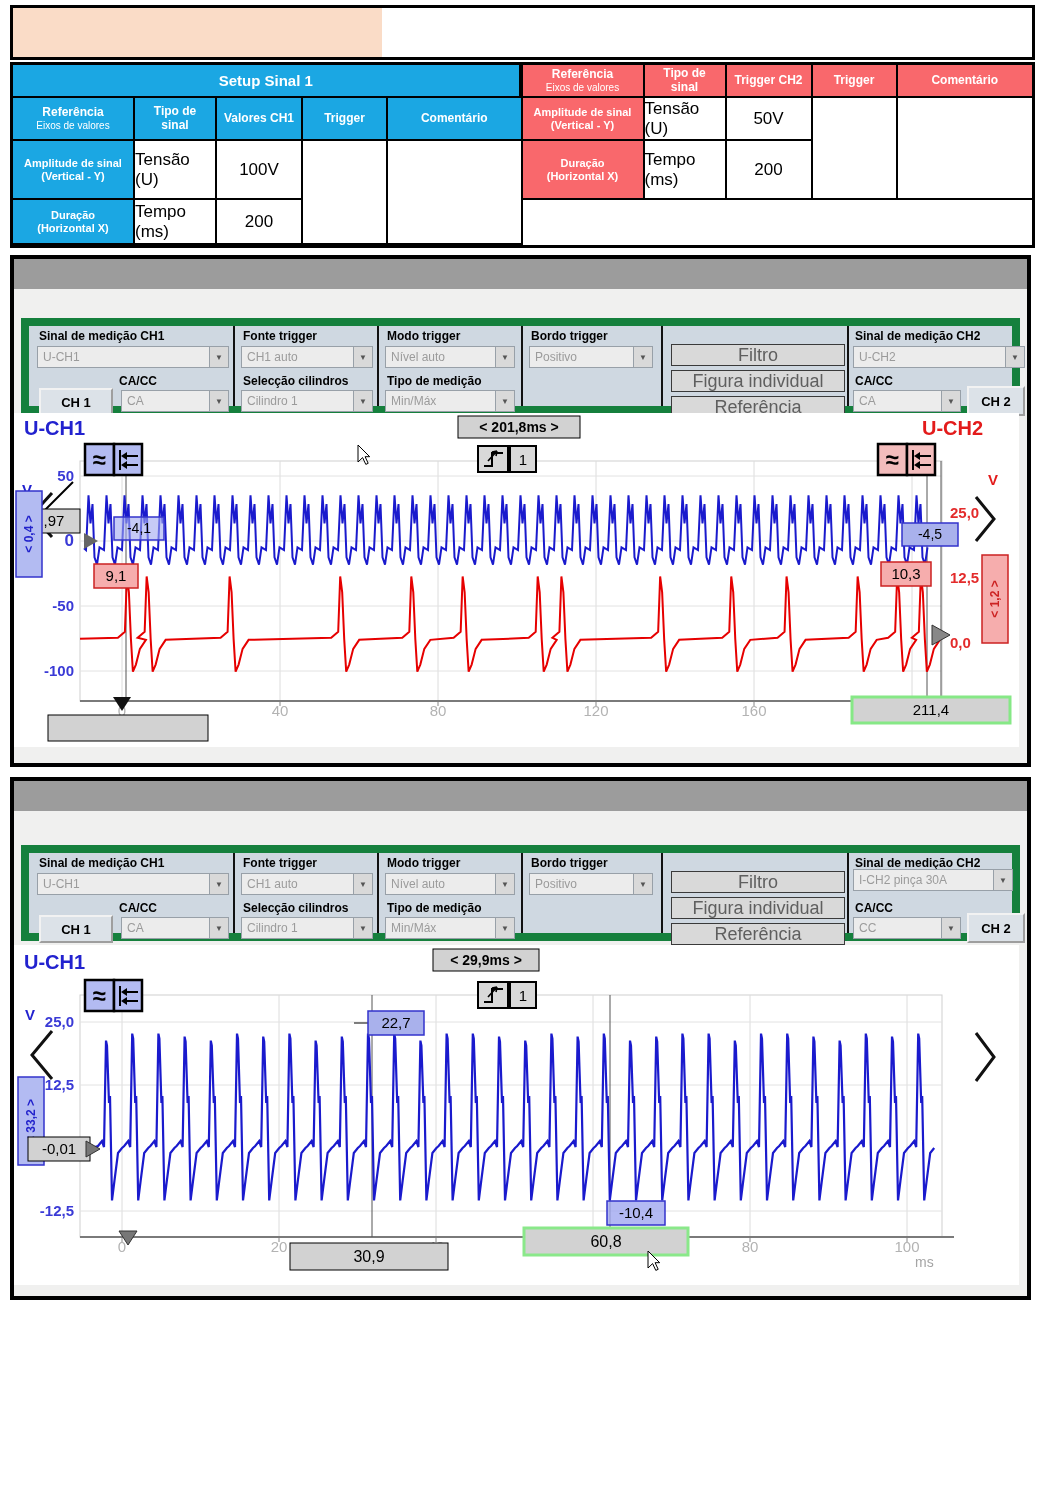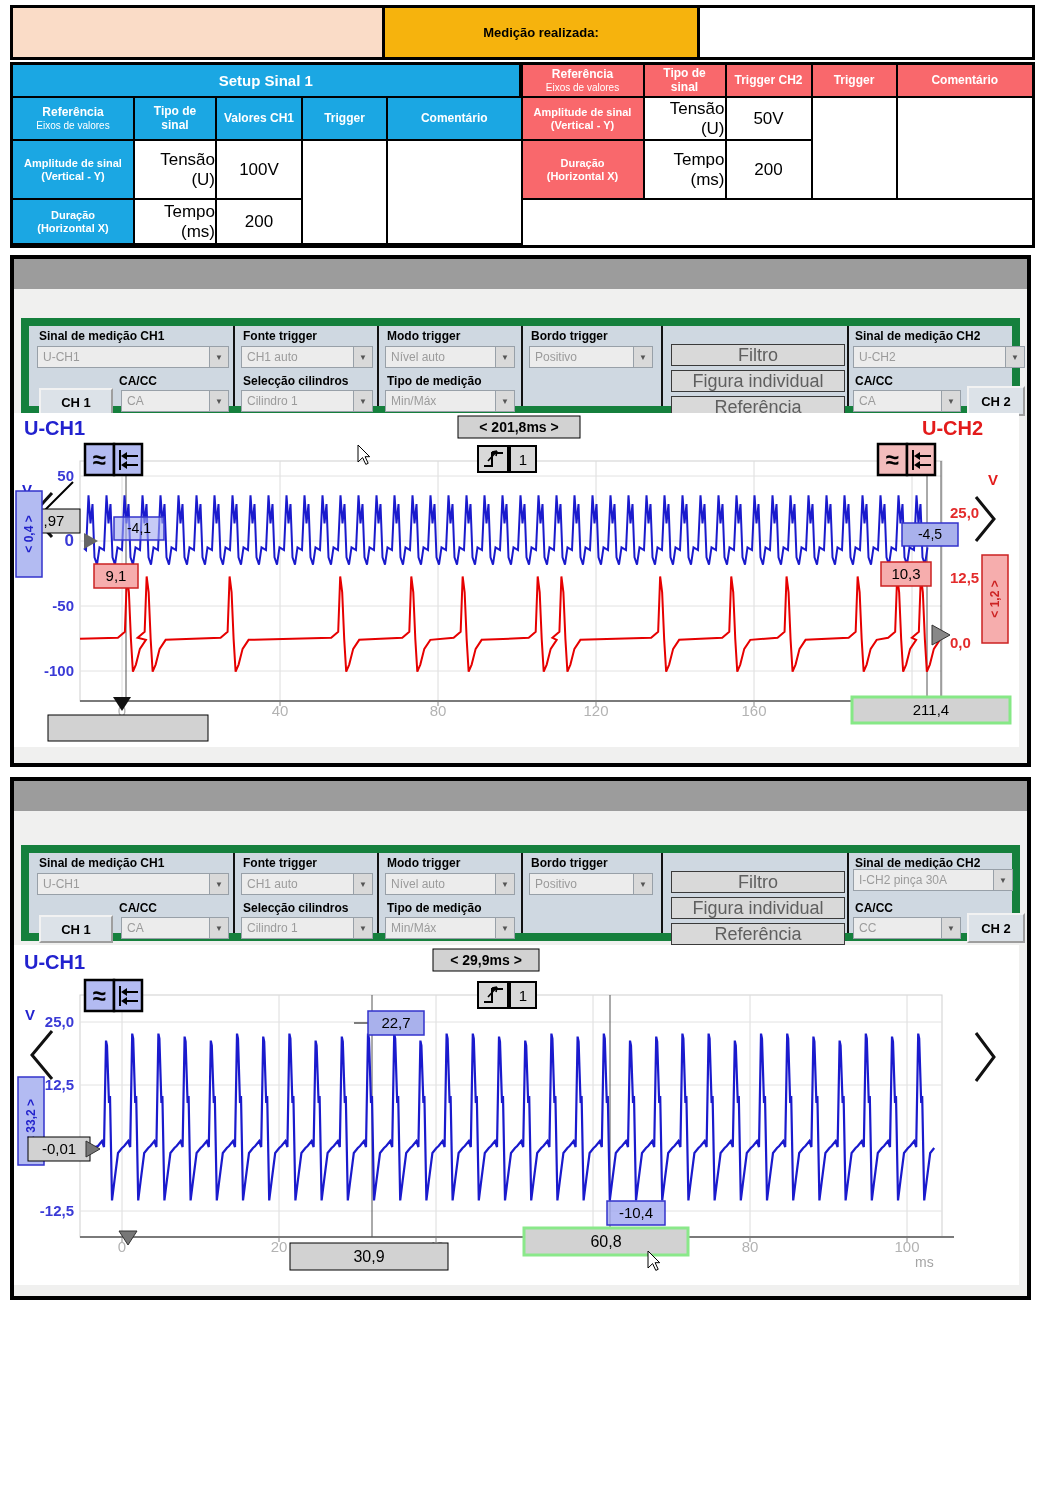--- a/index.html
+++ b/index.html
@@ -8,21 +8,21 @@
   
   #banner{position:absolute;left:10px;top:5px;width:1025px;height:55px;border:3px solid #000;display:grid;grid-template-columns:369px 318px 1fr;box-sizing:border-box;}
   #banner .cell{display:flex;align-items:center;justify-content:center;font-weight:bold;font-size:13px;color:#000;}
   #banner .pink{background:#fadcc7;}
   #banner .yellow{background:#f6b30d;border-left:3px solid #000;border-right:3px solid #000;}
 
   
   #setup{position:absolute;left:10px;top:62px;width:1025px;height:186px;border:3px solid #000;box-sizing:border-box;display:grid;grid-template-columns:1fr 1fr;}
   .half{display:grid;grid-template-columns:122px 82px 86px 85px 1fr;grid-template-rows:33px 43px 59px 1fr;}
   .half.left{border-right:2px solid #000;}
-  .half .c{border-right:2px solid #000;border-bottom:2px solid #000;display:flex;flex-direction:column;align-items:center;justify-content:center;text-align:right;line-height:1.15;}
+  .half .c{border-right:2px solid #000;border-bottom:2px solid #000;display:flex;flex-direction:column;align-items:center;justify-content:center;text-align:left;line-height:1.15;}
   .half .c.last{border-right:none;}
   .half .title{grid-column:1/-1;color:#fff;font-weight:bold;font-size:15px;}
   .cy{background:#1ba7e3;}
   .sa{background:#f9686c;}
   .colh{color:#fff;font-weight:bold;font-size:12px;}
   .colh .sub{font-size:10px;font-weight:normal;}
   .refc{color:#fff;font-weight:bold;font-size:11px;}
   .valc{background:#fff;color:#000;font-size:17px;}
   .span2{grid-row:span 2;}
 
@@ -52,21 +52,20 @@
   .boxlav{fill:#a9b1ec;stroke:#3333cc;stroke-width:1.5;}
   .boxpink{fill:#f6adad;stroke:#cc2222;stroke-width:1.5;}
 </style>
 </head>
 <body>
 
 <div id="page">
 
   <div id="banner">
     <div class="cell pink"></div>
-    <div class="cell yellow">Medição realizada:</div>
   </div>
 
   <div id="setup">
     <div class="half left">
       <div class="c cy title">Setup Sinal 1</div>
       <div class="c cy colh">
           <span>Referência</span>
           <span class="sub">Eixos de valores</span>
         </div>
       <div class="c cy colh">

